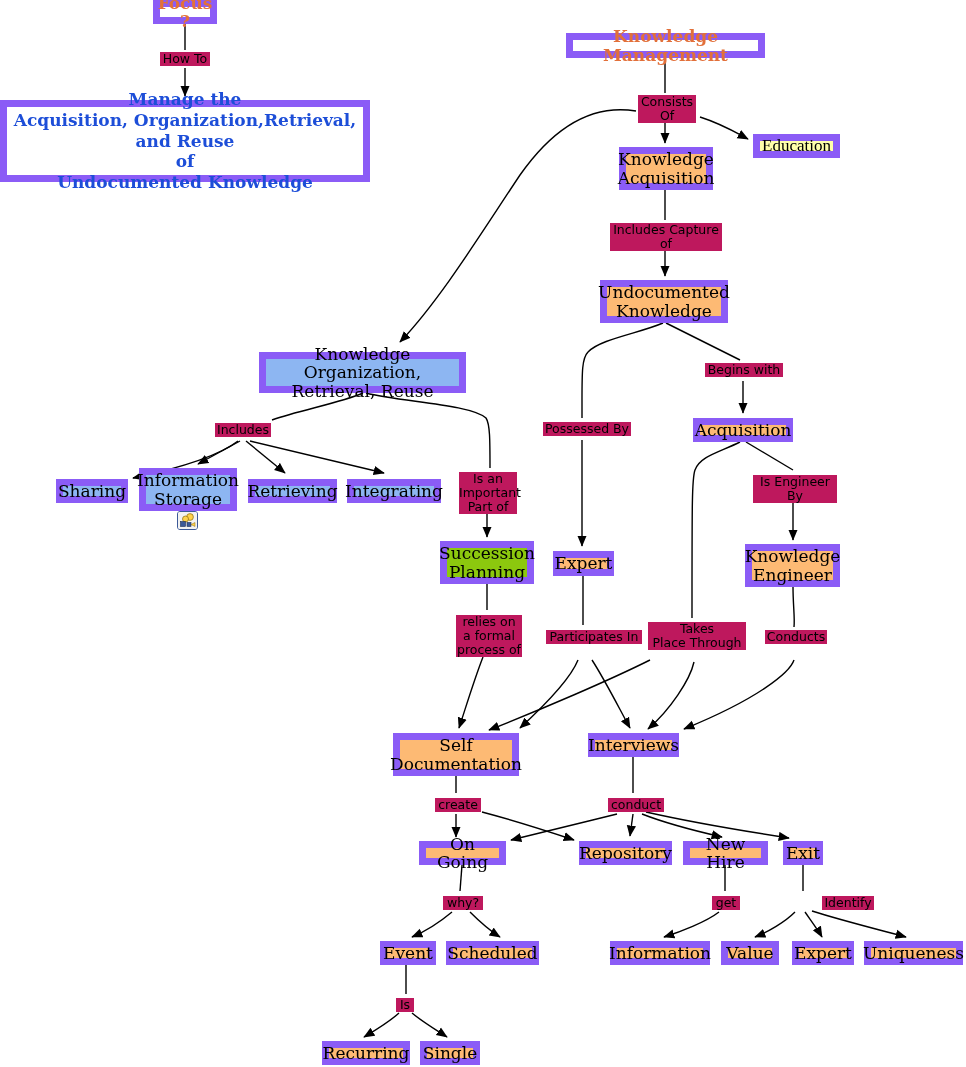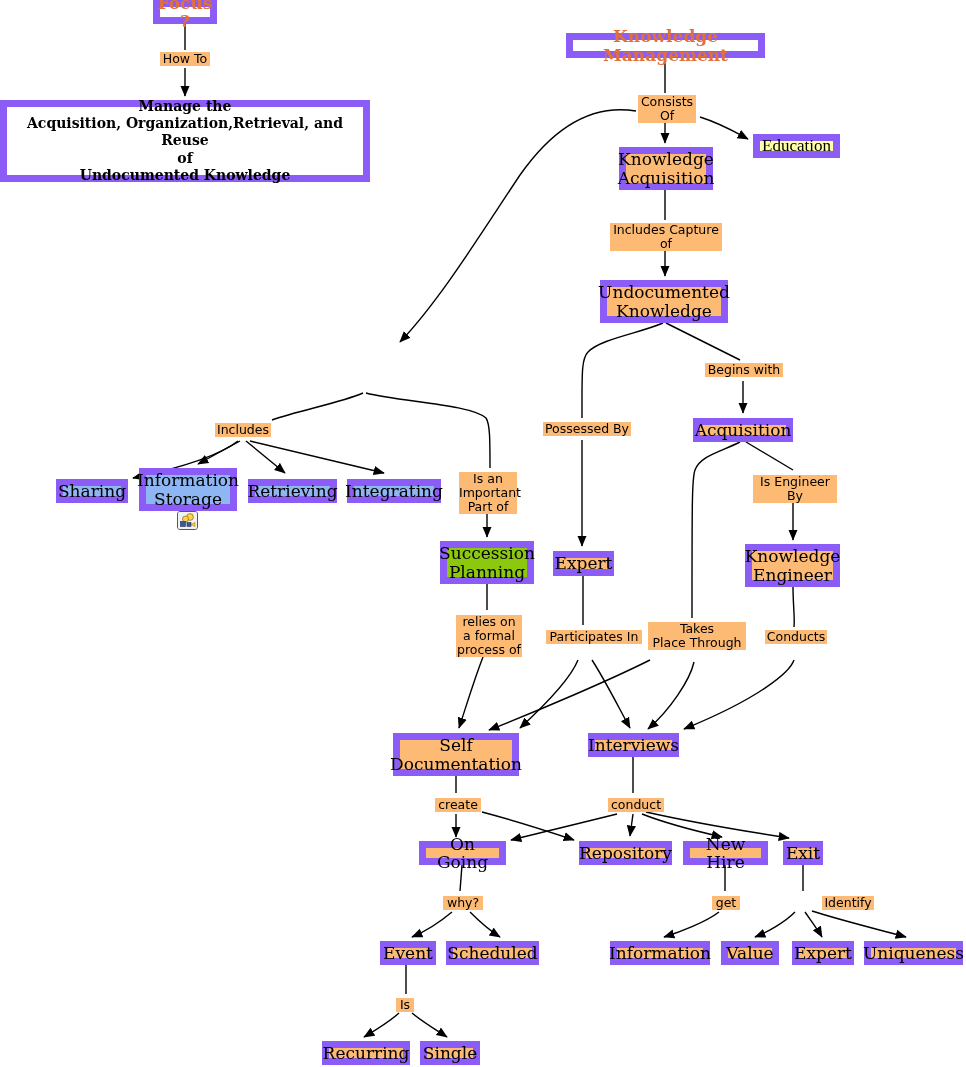--- a/index.html
+++ b/index.html
@@ -68,36 +68,36 @@
   .n-focus {
     background: #FFFFFF;
     color: #E2703A;
     font-family: "DejaVu Serif", serif;
     font-weight: bold;
     font-size: 17px;
     padding: 1px 4px;
   }
   .n-focusbig {
     background: #FFFFFF;
-    color: #000000;
+    color: #1d4ed8;
     font-family: "DejaVu Serif", serif;
     font-weight: bold;
-    font-size: 14px;
+    font-size: 17px;
     line-height: 1.22;
     padding: 2px 4px;
   }
   .linklabel {
     position: absolute;
     font-family: "DejaVu Sans", sans-serif;
     font-size: 12.5px;
     color: #000000;
     text-align: center;
     line-height: 1.12;
     white-space: pre-line;
-    background: #fdba74;
+    background: #be185d;
     z-index: 2;
   }
   .res-icon {
     position: absolute;
     width: 19px;
     height: 17px;
     background: #FFFFFF;
     border: 1px solid #3B5998;
     border-radius: 3px;
     z-index: 5;
@@ -200,20 +200,22 @@
   <div class="node n-focusbig" style="left:0px;   top:100px;  width:370px; height:82px;">Manage the
 Acquisition, Organization,Retrieval, and Reuse
 of
 Undocumented Knowledge</div>
   <div class="node n-focus" style="left:566px; top:33px;   width:199px; height:25px;">Knowledge Management</div>
   <div class="node n-pale" style="left:753px; top:134px;  width:87px;  height:24px;">Education</div>
   <div class="node n-concept" style="left:619px; top:147px;  width:94px;  height:43px;">Knowledge
 Acquisition</div>
   <div class="node n-concept" style="left:600px; top:280px;  width:128px; height:43px;">Undocumented
 Knowledge</div>
+  <div class="node n-blue" style="left:259px; top:352px;  width:207px; height:41px;">Knowledge Organization,
+Retrieval, Reuse</div>
   <div class="node n-blue" style="left:56px;  top:479px;  width:72px;  height:24px;">Sharing</div>
   <div class="node n-blue" style="left:139px; top:468px;  width:98px;  height:43px;">Information
 Storage</div>
   <div class="node n-blue" style="left:248px; top:479px;  width:89px;  height:24px;">Retrieving</div>
   <div class="node n-blue" style="left:347px; top:479px;  width:94px;  height:24px;">Integrating</div>
   <div class="node n-green" style="left:440px; top:541px;  width:94px;  height:43px;">Succession
 Planning</div>
   <div class="node n-concept" style="left:553px; top:551px;  width:61px;  height:25px;">Expert</div>
   <div class="node n-concept" style="left:693px; top:418px;  width:100px; height:24px;">Acquisition</div>
   <div class="node n-concept" style="left:745px; top:544px;  width:95px;  height:43px;">Knowledge

